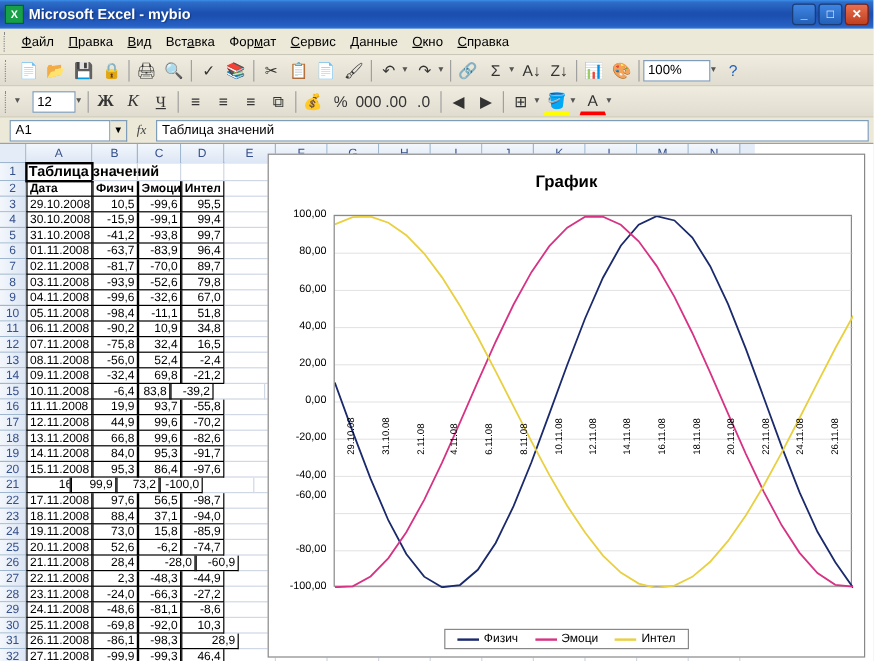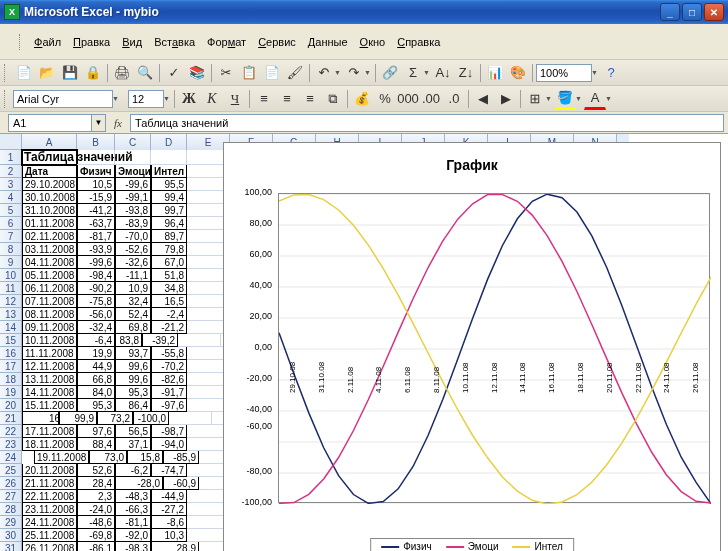--- a/index.html
+++ b/index.html
@@ -7,21 +7,21 @@
   
   
   .titlebar { background: linear-gradient(to bottom, #3a8de8 0%, #2d6dc8 8%, #1c4fb0 45%, #1c4fb0 55%, #2661c4 90%, #3577dc 100%); height: 24px; display: flex; align-items: center; padding: 0 4px; color: white; font-weight: bold; }
   .titlebar .app-icon { width: 16px; height: 16px; background: #18a048; margin-right: 4px; display: flex; align-items: center; justify-content: center; font-size: 9px; color: white; border: 1px solid #0a5c28; }
   .titlebar .title-text { flex: 1; font-size: 12px; text-shadow: 1px 1px 1px rgba(0,0,0,0.3); }
   .titlebar .win-btns { display: flex; gap: 2px; }
   .titlebar .win-btn { width: 20px; height: 18px; background: linear-gradient(to bottom, #3e86e2, #2460b8); border: 1px solid #1a3d78; border-radius: 3px; color: white; font-size: 10px; display: flex; align-items: center; justify-content: center; }
   .titlebar .win-btn.close { background: linear-gradient(to bottom, #e87050, #c04020); border-color: #802010; }
   
   
-  .menubar { background: #ece9d8; height: 36px; display: flex; align-items: center; border-bottom: 1px solid #c9c7b7; padding-left: 18px; }
+  .menubar { background: #ece9d8; height: 22px; display: flex; align-items: center; border-bottom: 1px solid #c9c7b7; padding-left: 2px; }
   .menubar .menu-handle { width: 6px; height: 16px; border-left: 1px dotted #888; margin: 0 3px 0 1px; }
   .menubar .menu-item { padding: 2px 6px; cursor: default; }
   .menubar .menu-item .u { text-decoration: underline; }
   
   
   .toolbar { background: linear-gradient(to bottom, #f0ede0, #e0ddd0); height: 26px; display: flex; align-items: center; border-bottom: 1px solid #c9c7b7; padding-left: 2px; gap: 1px; }
   .toolbar .handle { width: 6px; height: 18px; border-left: 1px dotted #888; margin: 0 2px; }
   .toolbar .tbtn { width: 22px; height: 22px; display: flex; align-items: center; justify-content: center; border: 1px solid transparent; cursor: default; font-size: 13px; color: #333; }
   .toolbar .sep { width: 1px; height: 18px; background: #a0a0a0; margin: 0 2px; }
   .toolbar .drop-arrow { font-size: 7px; color: #555; margin-left: -2px; width: 8px; }
@@ -137,21 +137,20 @@
   <div class="tbtn">📊</div>
   <div class="tbtn">🎨</div>
   <div class="sep"></div>
   <input class="zoom-select" value="100%" style="">
   <span class="drop-arrow">▼</span>
   <div class="tbtn" style="color:#2060c0;">?</div>
 </div>
 
 <div class="toolbar">
   <div class="handle"></div>
-  <input class="font-select" value="Arial Cyr" style="">
     <span class="drop-arrow">▼</span>
   <div style="width:6px"></div>
   <input class="size-select" value="12" style="">
     <span class="drop-arrow">▼</span>
   <div class="sep"></div>
   <div class="tbtn bold">Ж</div>
   <div class="tbtn italic">К</div>
   <div class="tbtn underline">Ч</div>
   <div class="sep"></div>
   <div class="tbtn">≡</div>
@@ -600,21 +599,21 @@
             <div class="cell" style="width: 43px;"></div>
             <div class="cell" style="width: 43px;"></div>
             <div class="cell" style="width: 43px;"></div>
             <div class="cell" style="width: 43px;"></div>
             <div class="cell" style="width: 43px;"></div>
             <div class="cell" style="width: 43px;"></div>
             <div class="cell" style="width: 43px;"></div>
             <div class="cell" style="width: 43px;"></div>
           </div>
           <div class="cell-row">
-            <div class="cell border-cell" style="width: 55px; margin-left: 12px;">19.11.2008</div>
+            <div class="cell border-cell" style="width: 55px;">19.11.2008</div>
             <div class="cell border-cell num" style="width: 38px;">73,0</div>
             <div class="cell border-cell num" style="width: 36px;">15,8</div>
             <div class="cell border-cell num" style="width: 36px;">-85,9</div>
             <div class="cell" style="width: 43px;"></div>
             <div class="cell" style="width: 43px;"></div>
             <div class="cell" style="width: 43px;"></div>
             <div class="cell" style="width: 43px;"></div>
             <div class="cell" style="width: 43px;"></div>
             <div class="cell" style="width: 43px;"></div>
             <div class="cell" style="width: 43px;"></div>

